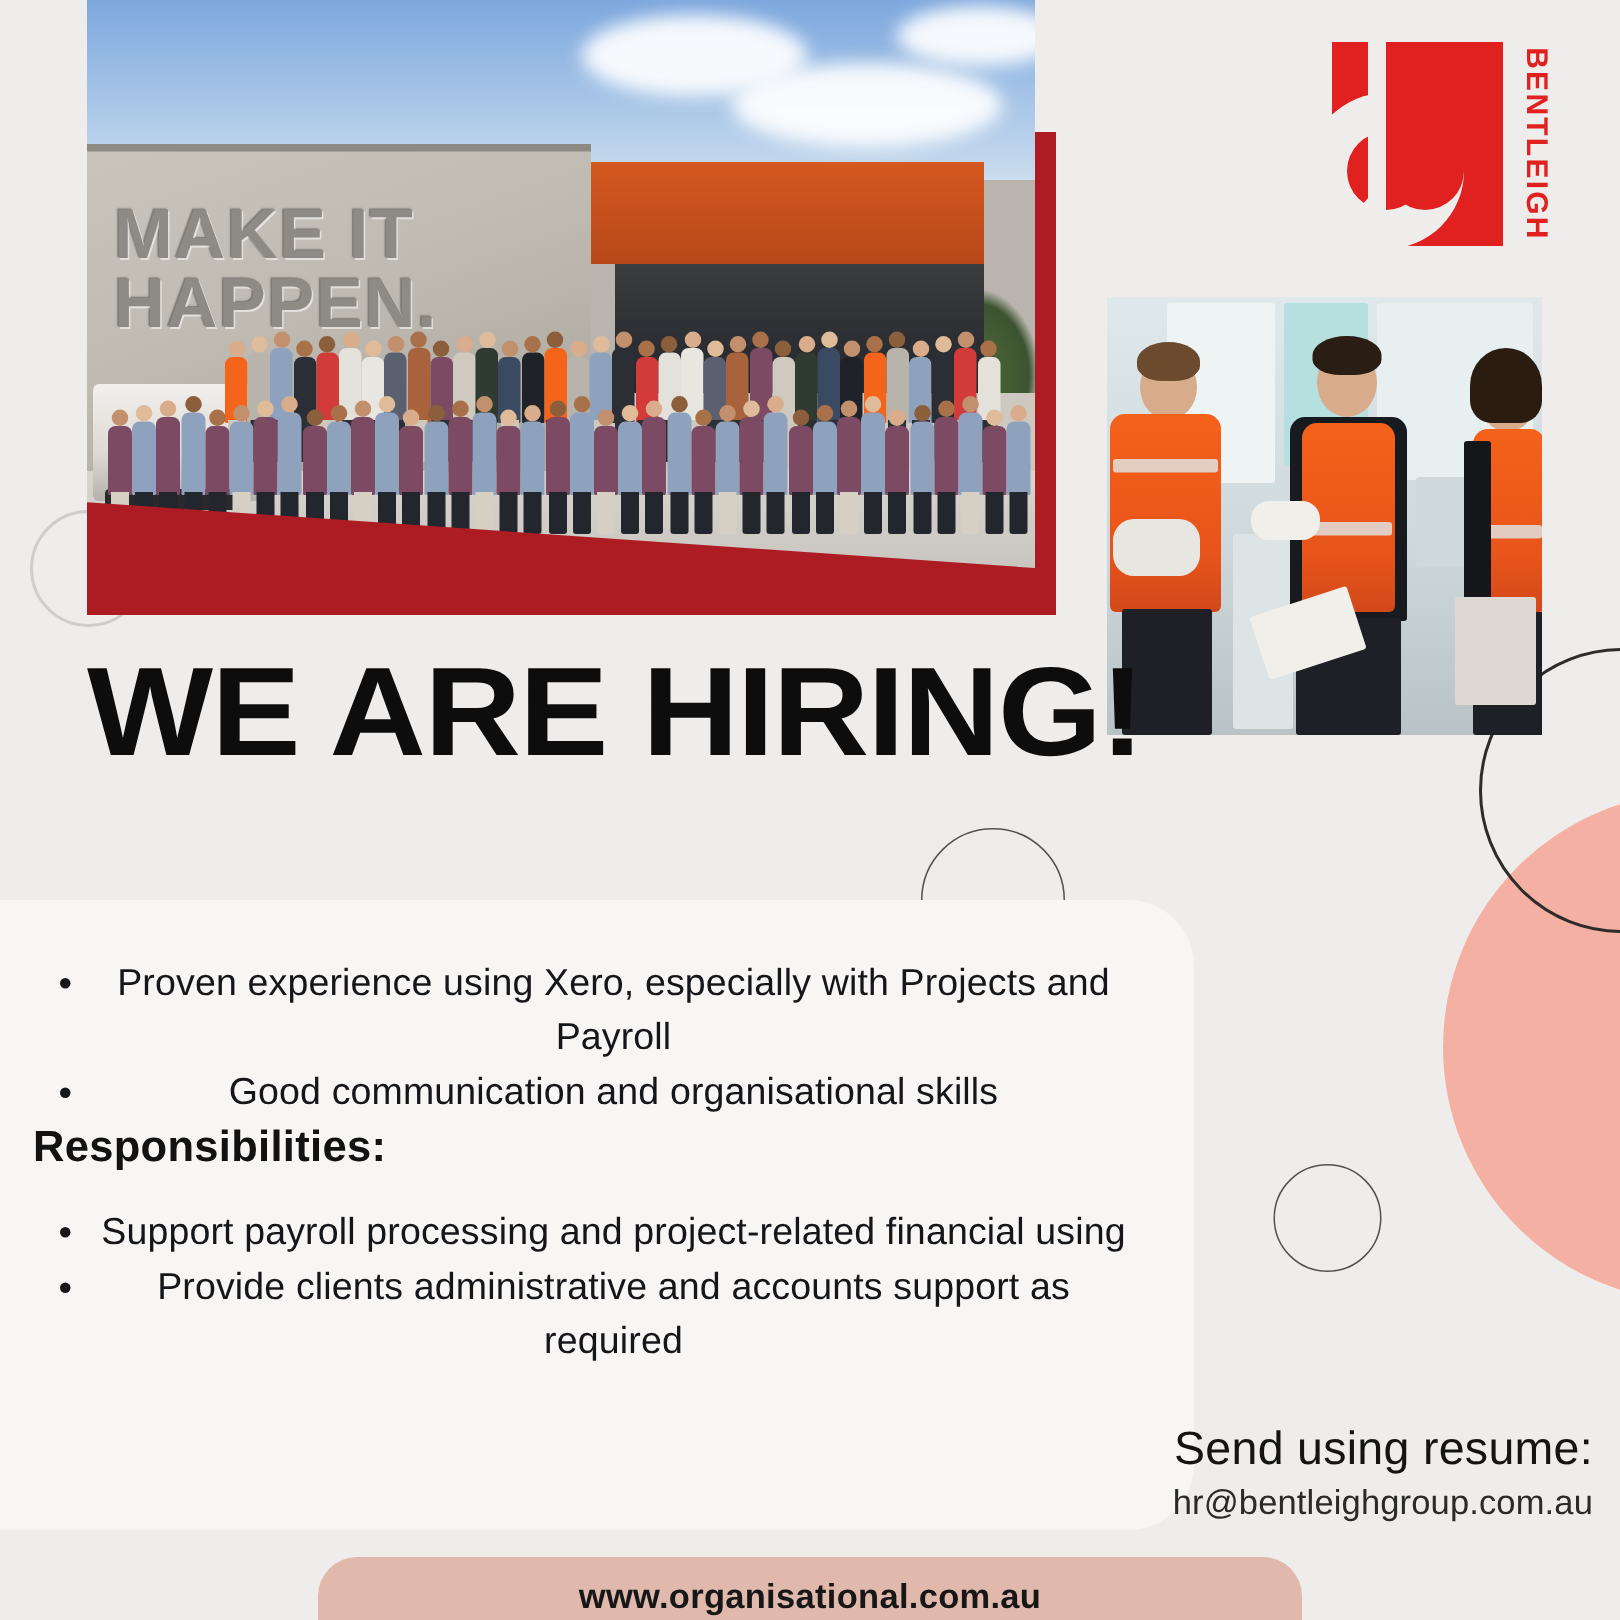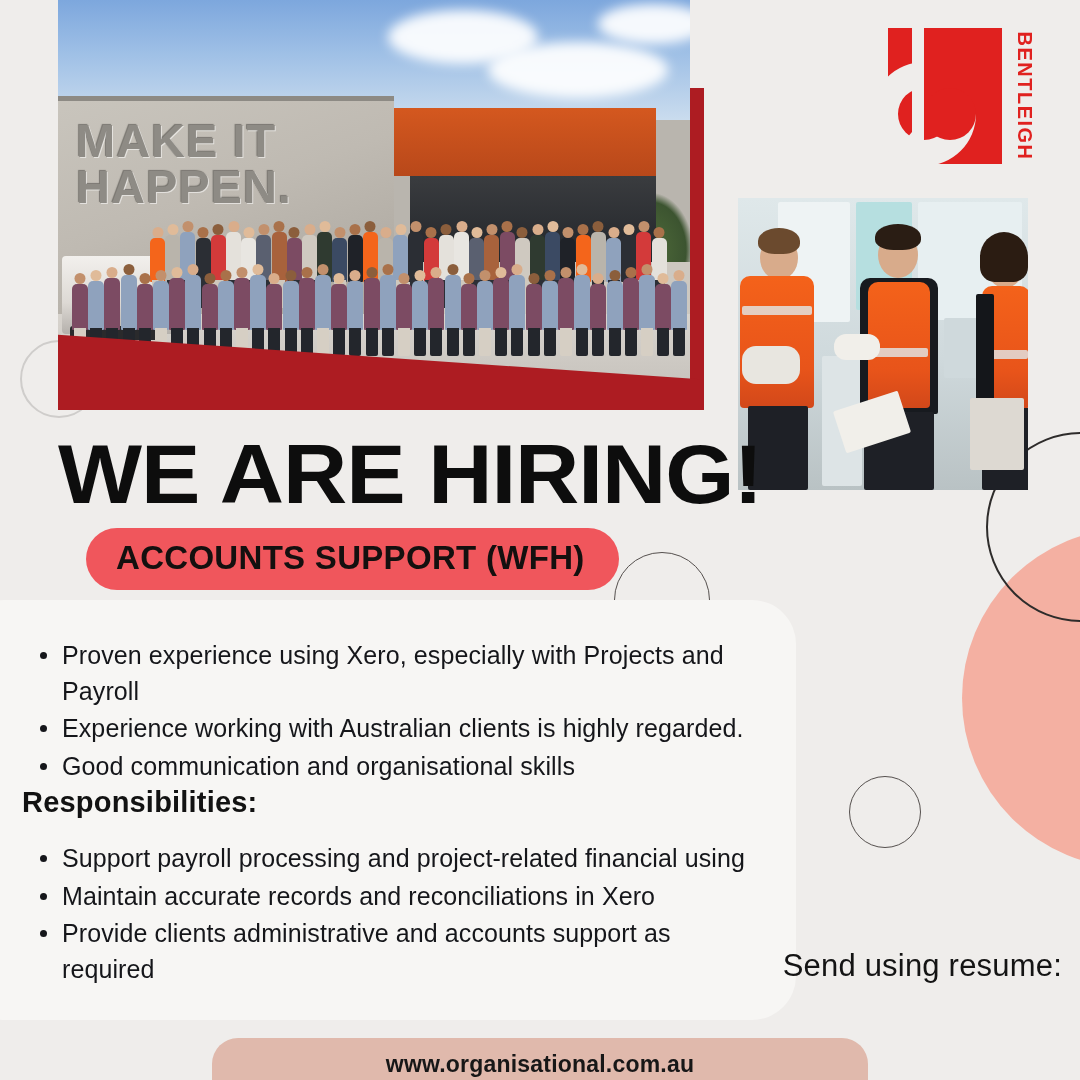--- a/index.html
+++ b/index.html
@@ -98,21 +98,21 @@
     left: 0; top: 96px; width: 336px; height: 230px;
     background: linear-gradient(160deg, #c9c5bd 0%, #bfbab2 45%, #a9a49c 100%);
   }
   .hero-wall:after{
     content:"";
     position:absolute; left:0; top:0; width:100%; height:5px;
     background:#8d8a84;
   }
   .wall-text {
     position: absolute;
-    left: 18px; top: 118px;
+    left: 18px; top: 133px;
     width: 300px;
     color: #8e8b85;
     font-family: "Liberation Sans", sans-serif;
     font-weight: 700;
     font-size: 47px;
     line-height: 0.97;
     letter-spacing: 1px;
     text-shadow: 1px 1px 0 rgba(255,255,255,0.55), -1px -1px 1px rgba(60,58,54,0.55);
     z-index: 3;
     white-space: pre-line;
@@ -302,20 +302,21 @@
     font-size: 29px;
     color: #121212;
     letter-spacing: 0.2px;
     margin: 0 0 4px 0;
   }
   .sec-title.second { }
   ul.bullets {
     list-style: none;
     margin: 10px 0 0 0;
     padding: 0 0 0 40px;
+    text-align: center;
   }
   ul.bullets li {
     position: relative;
     font-family: "Liberation Sans Narrow", "Liberation Sans", sans-serif;
     font-size: 25px;
     line-height: 1.42;
     color: #15161a;
     letter-spacing: 0.1px;
     margin-bottom: 2px;
   }
@@ -735,37 +736,35 @@
     <div class="sp-head" style="left:248px;top:44px;width:38px;height:46px;"></div>
     <div class="sp-hair" style="left:242px;top:34px;width:48px;height:50px;background:#2b1c12;border-radius:50% 50% 30% 30%;"></div>
     <div class="sp-vest" style="left:244px;top:88px;width:48px;height:122px;"></div>
     <div class="sp-stripe" style="left:246px;top:152px;width:44px;"></div>
     <div class="sp-trouser" style="left:238px;top:96px;width:18px;height:120px;background:#14161a;"></div>
     <div class="sp-trouser" style="left:244px;top:210px;width:48px;height:82px;"></div>
     <div class="sp-paper" style="left:232px;top:200px;width:54px;height:72px;background:#ddd9d2;"></div>
   </div>
 
   <div class="headline">WE ARE HIRING!</div>
-  <div class="role-pill">ACCOUNTS SUPPORT (WFH)</div>
 
   <div class="card">
     <ul class="bullets">
       <li>Proven experience using Xero, especially with Projects and Payroll</li>
-      <li>Experience working with Australian clients is highly regarded.</li>
       <li>Good communication and organisational skills</li>
     </ul>
     <h2 class="sec-title second">Responsibilities:</h2>
     <ul class="bullets resp">
       <li>Support payroll processing and project-related financial using</li>
-      <li>Maintain accurate records and reconciliations in Xero</li>
       <li>Provide clients administrative and accounts support as required</li>
     </ul>
   </div>
 
   <div class="resume">
     <div class="resume-label">Send using resume:</div>
+    <div class="resume-email">hr@bentleighgroup.com.au</div>
   </div>
 
   <div class="footer">
     <span class="footer-text">www.organisational.com.au</span>
   </div>
 
 </div>
 
 </body></html>

